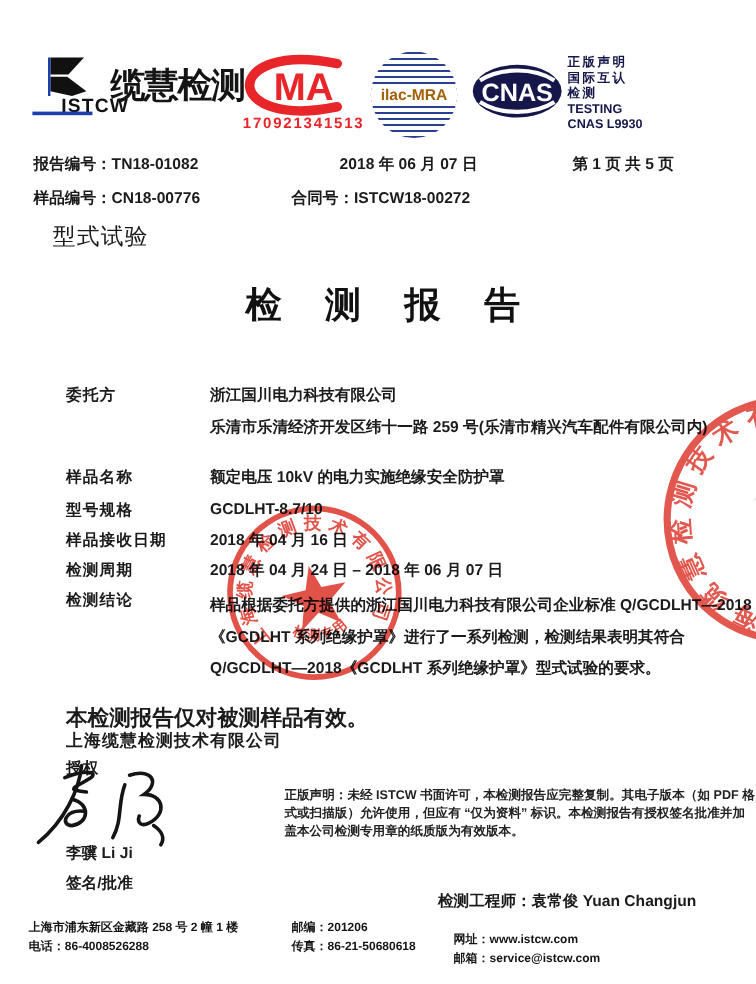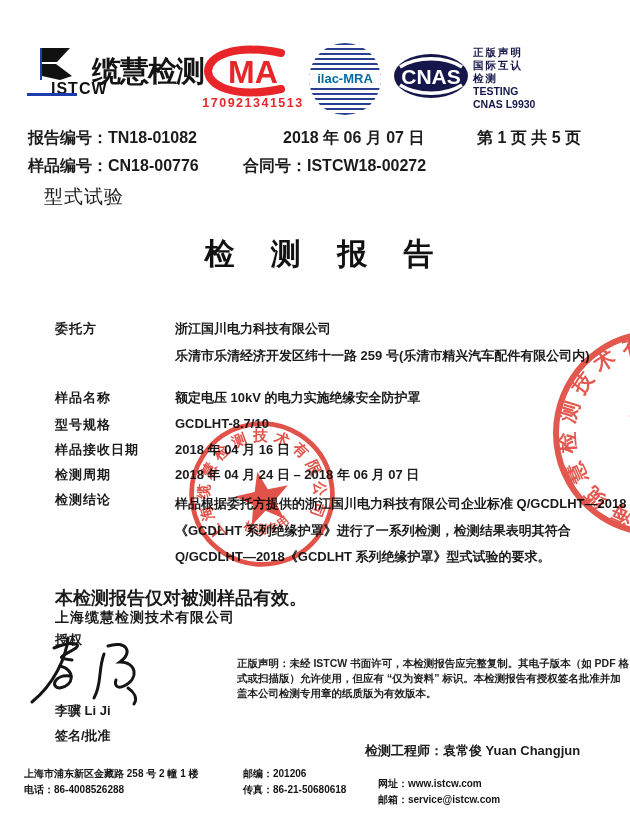--- a/index.html
+++ b/index.html
@@ -13,27 +13,27 @@
   
   .istcw-icon{left:30px;top:47px;}
   .istcw-word{left:26px;top:80px;width:52px;text-align:center;font-weight:900;font-size:16px;letter-spacing:1px;color:#111;margin-left:25px;}
   .istcw-bar{left:27px;top:93px;width:50px;height:3px;background:#1d3fae;}
   .brand-name{left:92px;top:52px;font-size:29px;font-weight:700;letter-spacing:-1px;color:#141414;}
   .cma-svg{left:203px;top:45px;}
   .cma-number{left:198px;top:96px;width:110px;text-align:center;color:#e8262a;font-weight:700;font-size:12.5px;letter-spacing:1.5px;}
   .ilac{left:309px;top:43px;width:72px;height:72px;border-radius:50%;
     background:repeating-linear-gradient(180deg,#2a3f92 0 1.8px,#fff 1.8px 5px);overflow:hidden;}
   .ilac-band{position:absolute;left:0;top:27px;width:100%;height:17px;background:#fff;
-    display:flex;align-items:center;justify-content:center;color:#0369a1;font-weight:700;font-size:13px;}
+    display:flex;align-items:center;justify-content:center;color:#a16207;font-weight:700;font-size:13px;}
   .cnas-svg{left:393px;top:53px;}
   .accred{left:473px;top:46px;font-size:10.5px;font-weight:700;line-height:13px;color:#15174a;}
   .accred .cjk{letter-spacing:2px;}
 
   
-  .m-size{font-size:16px;font-weight:700;}
+  .m-size{font-size:13px;font-weight:700;}
   .meta1a{left:28px;top:128px;}
   .meta1b{left:283px;top:128px;}
   .meta1c{left:477px;top:128px;}
   .meta2a{left:28px;top:156px;}
   .meta2b{left:243px;top:156px;}
   .test-type{left:44px;top:184px;font-size:19px;font-weight:400;letter-spacing:1px;}
 
   
   .title{left:0;top:234px;width:100%;text-align:center;font-size:30px;font-weight:700;letter-spacing:14px;color:#111;padding-left:11px;}
 

